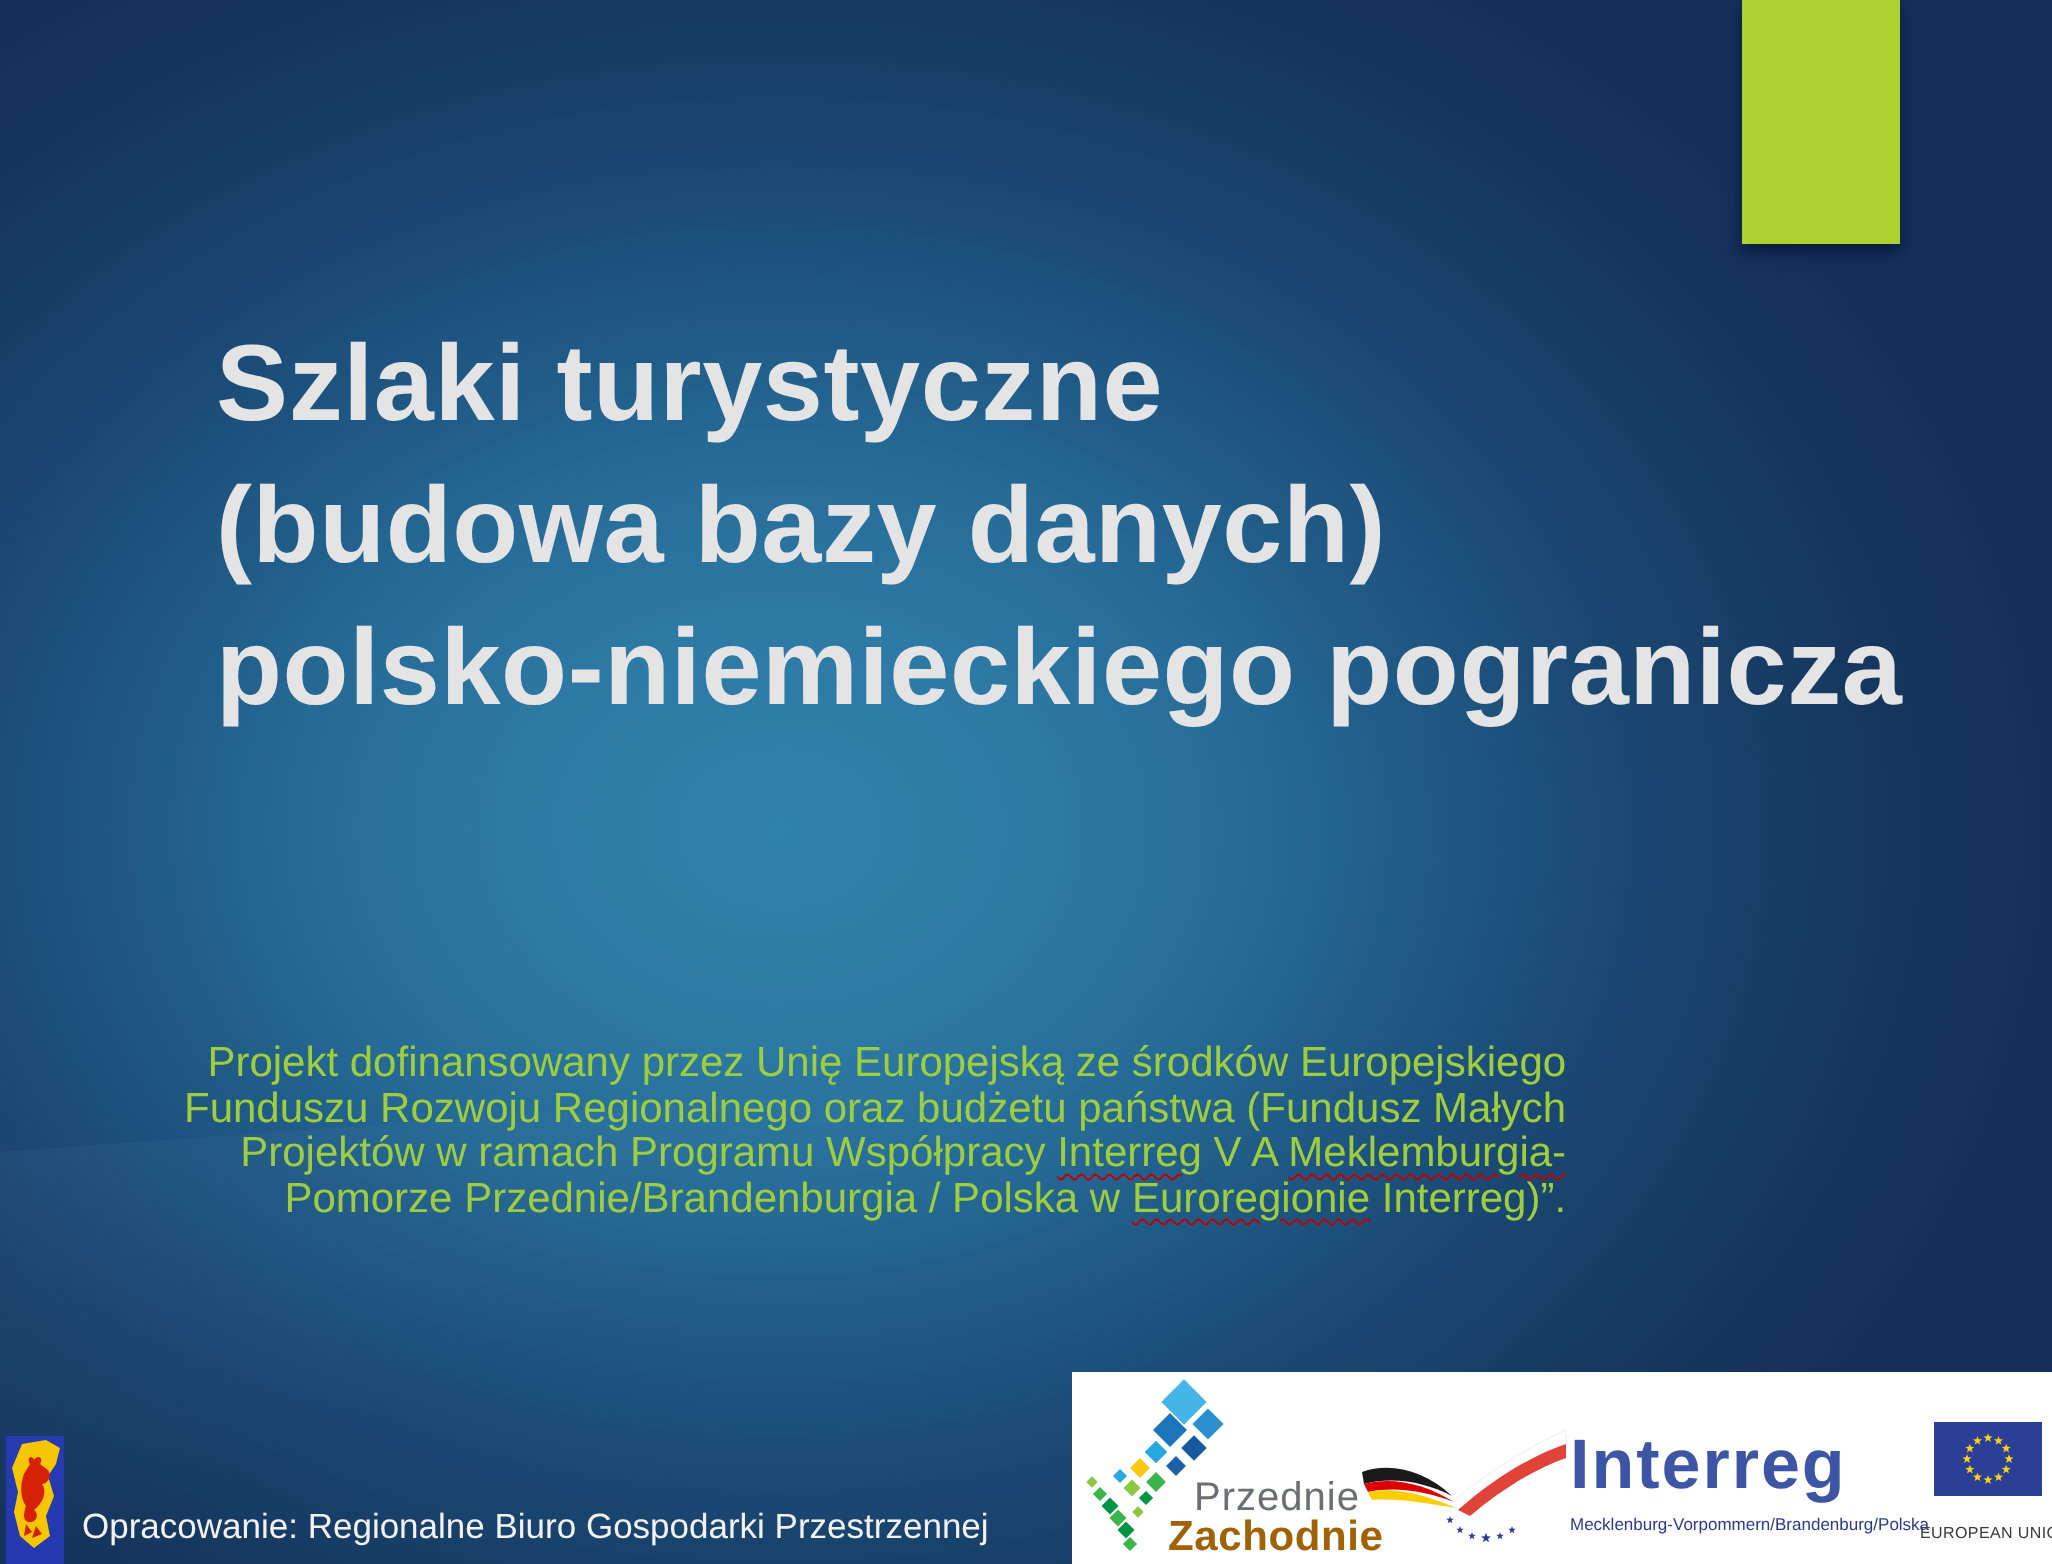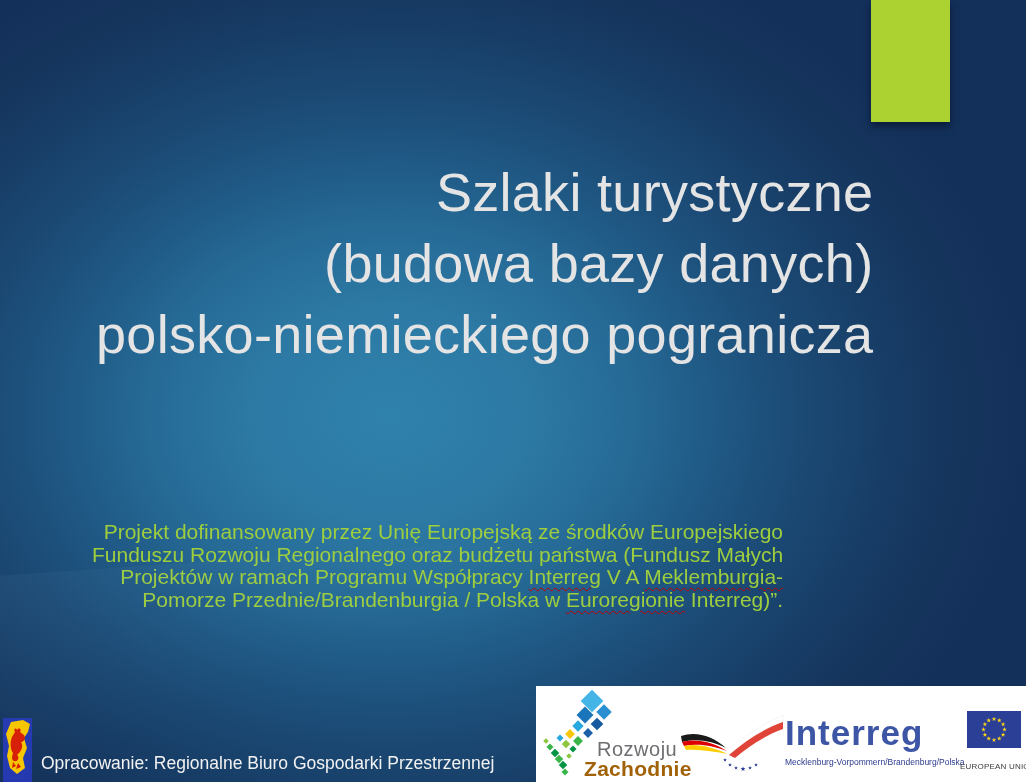--- a/index.html
+++ b/index.html
@@ -15,23 +15,23 @@
     content:"";position:absolute;left:-120px;top:560px;width:700px;height:220px;
     background:linear-gradient(160deg, rgba(140,190,225,0.07) 0%, rgba(140,190,225,0.0) 55%);
     transform:rotate(-4deg);pointer-events:none;
   }
   .accent-rect{
     position:absolute;left:871px;top:0;width:79px;height:122px;
     background:var(--accent-green,#abd231);
     box-shadow:0 4px 7px rgba(0,10,30,.55);
   }
   .title{
-    position:absolute;left:96px;top:157px;margin:0;
-    font-size:54px;line-height:71px;font-weight:400;
-    color:var(--title-color,#e4e4e4);letter-spacing:.3px;white-space:nowrap;text-align:right;
+    position:absolute;left:108px;top:157px;margin:0;
+    font-size:54px;line-height:71px;font-weight:700;
+    color:var(--title-color,#e4e4e4);letter-spacing:.3px;white-space:nowrap;
   }
   .funding-note{
     position:absolute;left:92px;top:521px;
     font-size:21px;line-height:22.5px;
     color:var(--funding-color,#9ecd3e);white-space:nowrap;text-align:right;
   }
   .misspelled{
     text-decoration:underline;
     text-decoration-style:wavy;
     text-decoration-color:var(--squiggle,#c00000);
@@ -121,21 +121,21 @@
           <rect x="-2" y="-2" width="4" height="4" fill="#8dc63f" transform="translate(6 53) rotate(45)"></rect>
           <rect x="-2.5" y="-2.5" width="5" height="5" fill="#39b54a" transform="translate(10 59) rotate(45)"></rect>
           <rect x="-3" y="-3" width="6" height="6" fill="#009444" transform="translate(15 65) rotate(45)"></rect>
           <rect x="-3" y="-3" width="6" height="6" fill="#39b54a" transform="translate(19 71) rotate(45)"></rect>
           <rect x="-3" y="-3" width="6" height="6" fill="#009444" transform="translate(23 77) rotate(45)"></rect>
           <rect x="-2.5" y="-2.5" width="5" height="5" fill="#39b54a" transform="translate(25 84) rotate(45)"></rect>
           <rect x="-2" y="-2" width="4" height="4" fill="#8dc63f" transform="translate(29 68) rotate(45)"></rect>
         </g>
       </svg>
       <div class="pz-text">
-        <div class="pz-line1">Rozwoju</div>
+        <div class="pz-line1">Przednie</div>
         <div class="pz-line2">Zachodnie</div>
       </div>
     </div>
 
     <div>
       <svg class="swoosh" id="swoosh-svg" width="106" height="62" viewBox="0 0 106 62">
         <path d="M2,24 C16,19 33,23 47,36 C34,29 17,26 3,30 Z" fill="#1a1a1a"></path>
         <path d="M3,30 C17,26 34,30 48,39 C35,34 19,31 5,34 Z" fill="#dd0000"></path>
         <path d="M5,34 C19,31 35,36 49,42 C36,40 21,37 7,38 Z" fill="#ffce00"></path>
         <path d="M46,40 C64,25 82,13 104,3 L104,10 C84,17 66,29 50,43 Z" fill="#ffffff" stroke="#e8e8e8" stroke-width="0.4"></path>

